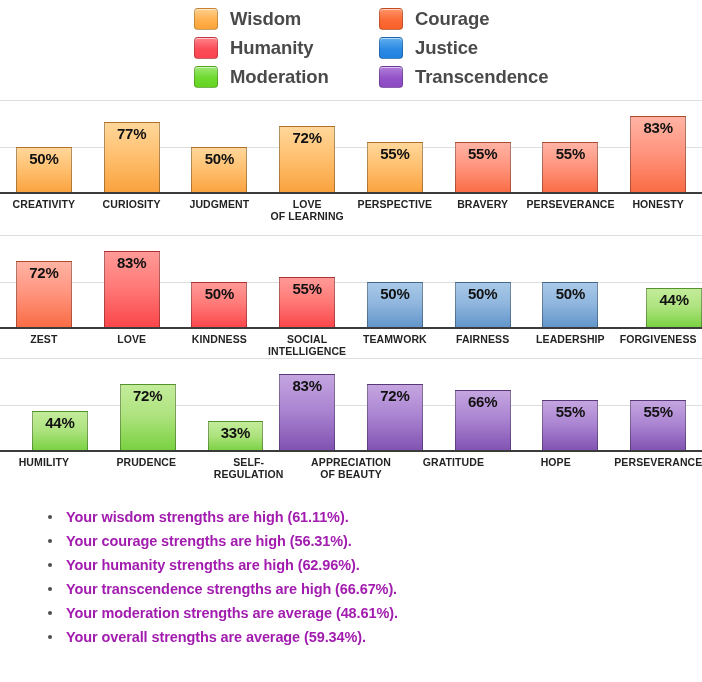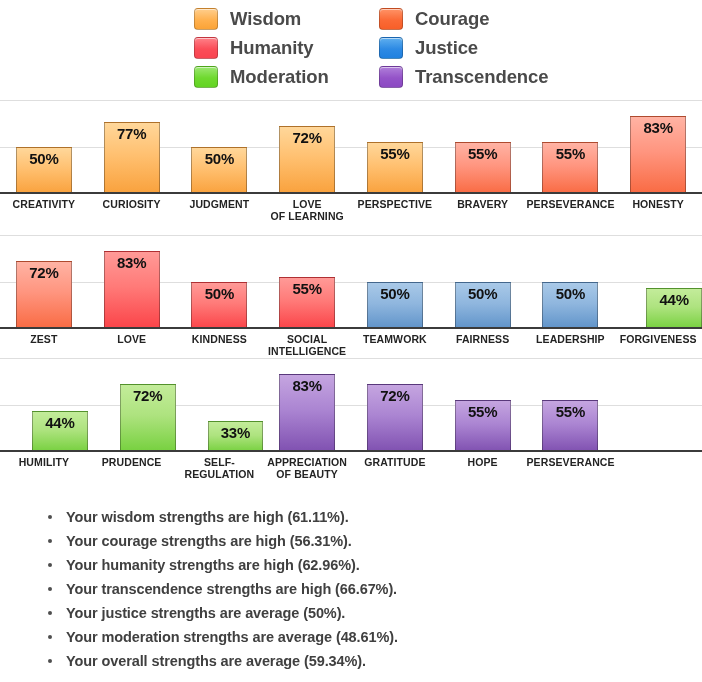--- a/index.html
+++ b/index.html
@@ -104,20 +104,21 @@
     color: #111111;
     margin-top: 3px;
     line-height: 1;
     letter-spacing: -0.2px;
   }
   .labels {
     position: relative;
     width: 702px;
     height: 40px;
     display: flex;
+    justify-content: space-between;
   }
   .label-slot {
     width: 87.75px;
     text-align: center;
     padding-top: 4px;
   }
   .label-slot .lbl {
     font-size: 10.5px;
     font-weight: bold;
     color: #232323;
@@ -150,21 +151,21 @@
   }
   .summary ul {
     margin: 0;
     padding: 0 0 0 48px;
     list-style: none;
   }
   .summary li {
     position: relative;
     font-size: 14.5px;
     font-weight: bold;
-    color: #404040;
+    color: #a21caf;
     line-height: 24px;
     padding-left: 18px;
     letter-spacing: -0.1px;
   }
   .summary li::before {
     content: "";
     position: absolute;
     left: 0;
     top: 10px;
     width: 4px; height: 4px;
@@ -382,20 +383,25 @@
             <div class="bar c-transcendence" style="height: 78px;">
               <span class="bar-value">83%</span>
             </div>
           </div>
           <div class="bar-slot">
             <div class="bar c-transcendence" style="height: 68px;">
               <span class="bar-value">72%</span>
             </div>
           </div>
           <div class="bar-slot">
+            <div class="bar c-transcendence" style="height: 62px;">
+              <span class="bar-value">66%</span>
+            </div>
+          </div>
+          <div class="bar-slot">
             <div class="bar c-transcendence" style="height: 52px;">
               <span class="bar-value">55%</span>
             </div>
           </div>
           <div class="bar-slot">
             <div class="bar c-transcendence" style="height: 52px;">
               <span class="bar-value">55%</span>
             </div>
           </div>
         </div>
@@ -427,19 +433,18 @@
         </div>
       </div>
     </div>
 
   <div class="summary">
     <ul id="summary-list">
         <li>Your wisdom strengths are high (61.11%).</li>
         <li>Your courage strengths are high (56.31%).</li>
         <li>Your humanity strengths are high (62.96%).</li>
         <li>Your transcendence strengths are high (66.67%).</li>
-        <li>Your justice strengths are average (50%).</li>
         <li>Your moderation strengths are average (48.61%).</li>
         <li>Your overall strengths are average (59.34%).</li>
       </ul>
   </div>
 
 </div>
 
 </body></html>

